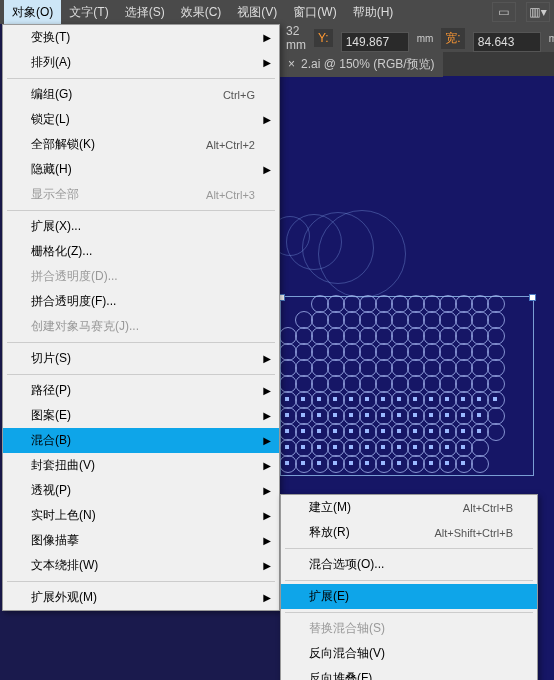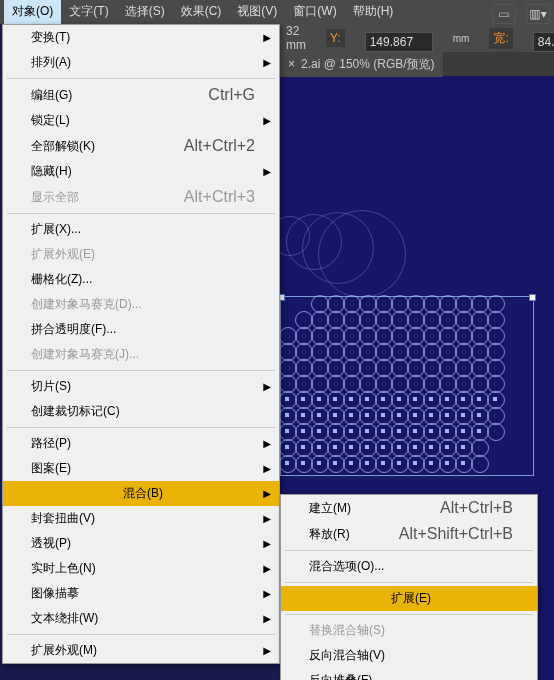--- a/index.html
+++ b/index.html
@@ -1,42 +1,42 @@
 <!DOCTYPE html>
 <html><head>
 <meta charset="utf-8">
 <style>
 * { margin: 0; padding: 0; box-sizing: border-box; font-family: "Microsoft YaHei", sans-serif; font-size: 12px; }
 body { background: #1a1a4d; width: 554px; height: 680px; overflow: hidden; position: relative; }
-.menubar { height: 24px; background: #4a4a4a; display: flex; align-items: flex-end; padding: 0 4px; position: relative; z-index: 10; }
+.menubar { height: 24px; background: #4a4a4a; display: flex; align-items: center; padding: 0 4px; position: relative; z-index: 10; }
 .menu-item { color: #ddd; padding: 4px 8px; cursor: pointer; }
 .menu-item.active { background: #cde6f7; color: #000; }
 .toolbar-icon { width: 24px; height: 20px; margin-left: 6px; display: inline-flex; align-items: center; justify-content: center; color: #ccc; border: 1px solid #555; }
 .toolbar-right { margin-left: auto; display: flex; gap: 4px; }
-.coord-bar { height: 28px; background: #4a4a4a; display: flex; align-items: center; padding: 0 6px; gap: 20px; color: #ccc; position: absolute; top: 24px; left: 280px; right: 0; z-index: 5; }
+.coord-bar { height: 28px; background: #4a4a4a; display: flex; align-items: center; padding: 0 6px; gap: 8px; color: #ccc; position: absolute; top: 24px; left: 280px; right: 0; z-index: 5; }
 .coord-label { background: #3a3a3a; padding: 2px 4px; color: #ff9933; }
 .coord-label.w { color: #ff9933; }
 .coord-input { background: #2a2a2a; border: 1px solid #555; color: #ddd; padding: 2px 4px; width: 68px; margin-top: 8px; }
 .tab-bar { position: absolute; top: 52px; left: 280px; right: 0; height: 24px; background: #3a3a3a; display: flex; align-items: center; z-index: 5; }
 .tab { background: #4a4a4a; color: #ccc; padding: 4px 8px; display: flex; align-items: center; gap: 6px; }
 .canvas { position: absolute; top: 76px; left: 280px; right: 0; bottom: 0; background: #161666; overflow: hidden; }
 .artboard { position: absolute; top: 220px; left: 0; right: 20px; height: 180px; border: 1px solid #7a9ed4; }
 .artboard::before, .artboard::after { content: ''; position: absolute; width: 5px; height: 5px; background: #fff; border: 1px solid #4a7ac4; }
 .artboard::before { top: -3px; left: -3px; }
 .artboard::after { top: -3px; right: -3px; }
 .big-circle { position: absolute; border: 1px solid rgba(120,150,220,0.4); border-radius: 50%; }
 .dot-grid { position: absolute; top: 220px; left: 0; }
 .dot-row { display: flex; }
 .dot { width: 18px; height: 18px; border: 1px solid rgba(180,200,255,0.7); border-radius: 50%; margin: -1px; position: relative; }
 .dot.sel::after { content: ''; position: absolute; top: 5px; left: 5px; width: 4px; height: 4px; background: #9ab8ff; }
 .dropdown { position: absolute; top: 24px; left: 2px; width: 278px; background: #f0f0f0; border: 1px solid #999; box-shadow: 2px 2px 6px rgba(0,0,0,0.4); z-index: 20; }
 .dd-item { display: flex; align-items: center; padding: 4px 24px 4px 28px; color: #000; cursor: pointer; position: relative; }
 .dd-item.disabled { color: #999; }
-.dd-item.hover { background: #eab308; justify-content: center; }
-.dd-shortcut { margin-left: auto; color: #555; font-size: 16px; }
+.dd-item.hover { background: #0ea5e9; }
+.dd-shortcut { margin-left: auto; color: #555; font-size: 11px; }
 .dd-item.disabled .dd-shortcut { color: #999; }
 .dd-arrow { position: absolute; right: 8px; font-size: 10px; }
 .dd-sep { height: 1px; background: #ccc; margin: 3px 4px; }
 .submenu { position: absolute; top: 494px; left: 280px; width: 258px; background: #f0f0f0; border: 1px solid #999; box-shadow: 2px 2px 6px rgba(0,0,0,0.4); z-index: 30; }
 </style>
 </head>
 <body>
 
 <div class="menubar">
   <span class="menu-item active">对象(O)</span>
@@ -284,43 +284,37 @@
       <span class="dd-arrow">▶</span>
     </div>
     <div class="dd-item disabled">
       <span>显示全部</span>
       <span class="dd-shortcut">Alt+Ctrl+3</span>
     </div>
     <div class="dd-sep"></div>
     <div class="dd-item">
       <span>扩展(X)...</span>
     </div>
+    <div class="dd-item">
+      <span>栅格化(Z)...</span>
+    </div>
     <div class="dd-item disabled">
-      <span>扩展外观(E)</span>
-    </div>
-    <div class="dd-item">
-      <span>栅格化(Z)...</span>
-    </div>
-    <div class="dd-item disabled">
-      <span>创建对象马赛克(D)...</span>
+      <span>拼合透明度(D)...</span>
     </div>
     <div class="dd-item">
       <span>拼合透明度(F)...</span>
     </div>
     <div class="dd-item disabled">
       <span>创建对象马赛克(J)...</span>
     </div>
     <div class="dd-sep"></div>
     <div class="dd-item">
       <span>切片(S)</span>
       <span class="dd-arrow">▶</span>
     </div>
-    <div class="dd-item">
-      <span>创建裁切标记(C)</span>
-    </div>
     <div class="dd-sep"></div>
     <div class="dd-item">
       <span>路径(P)</span>
       <span class="dd-arrow">▶</span>
     </div>
     <div class="dd-item">
       <span>图案(E)</span>
       <span class="dd-arrow">▶</span>
     </div>
     <div class="dd-item hover">

